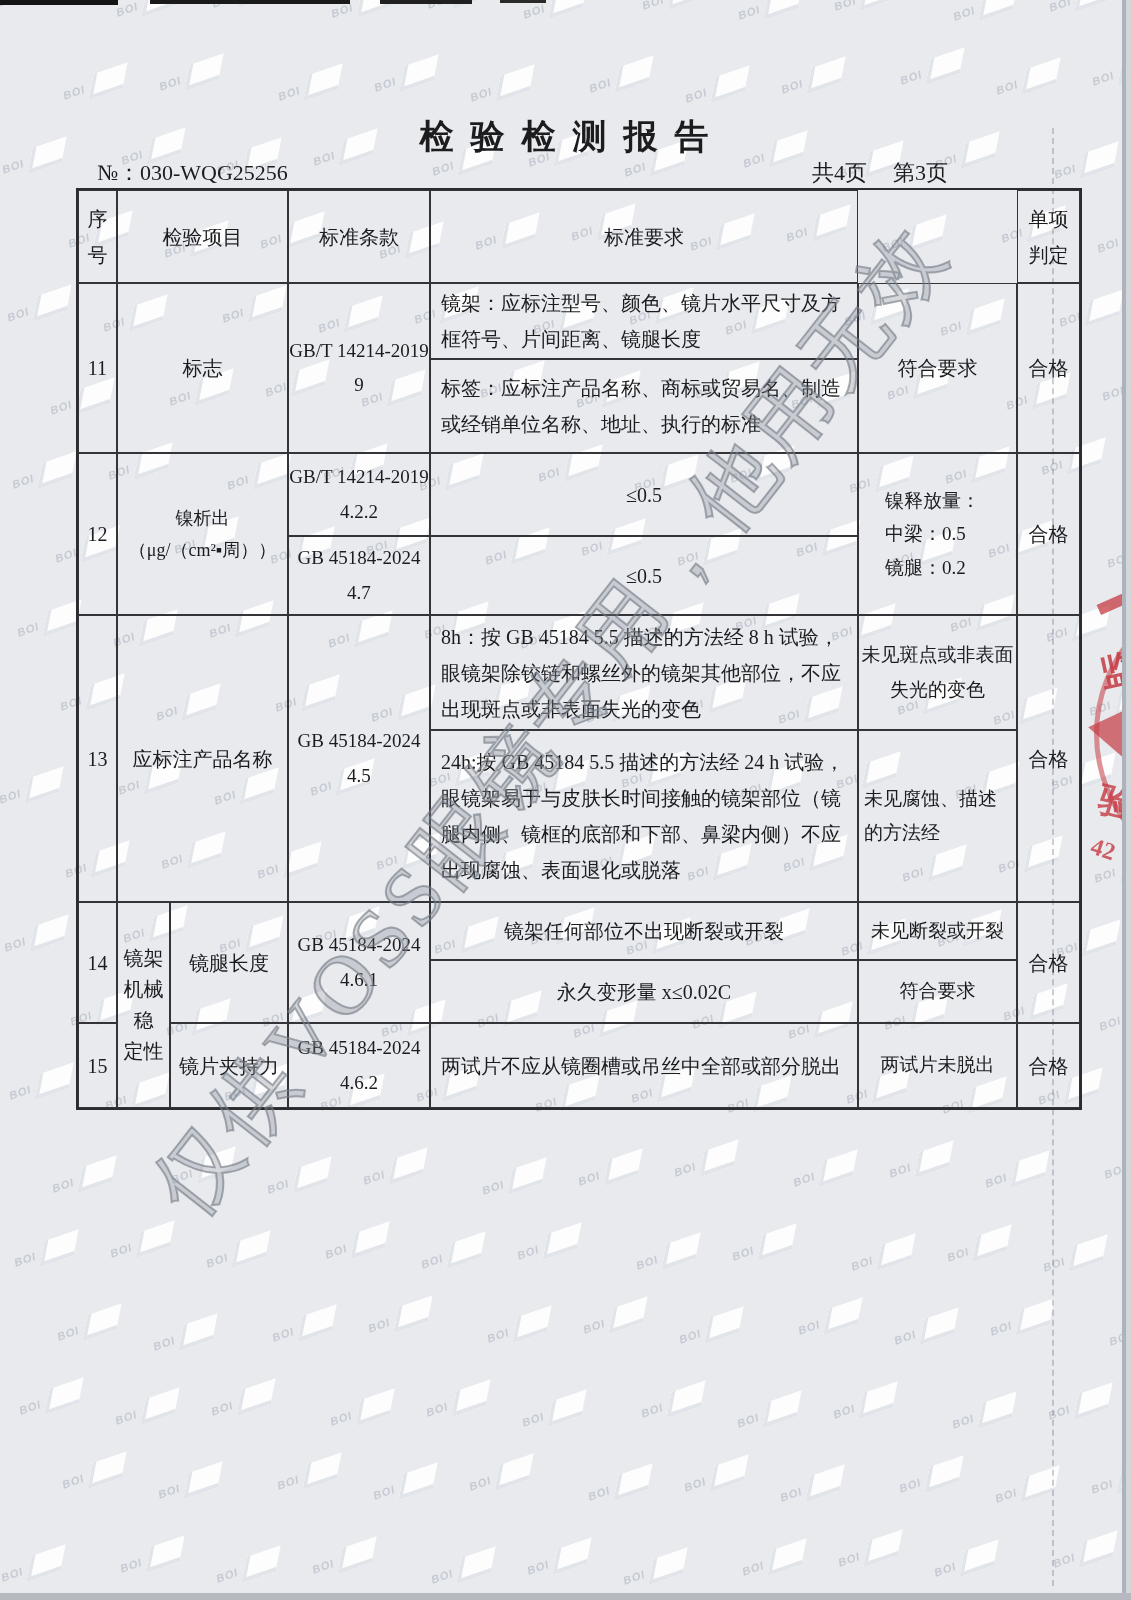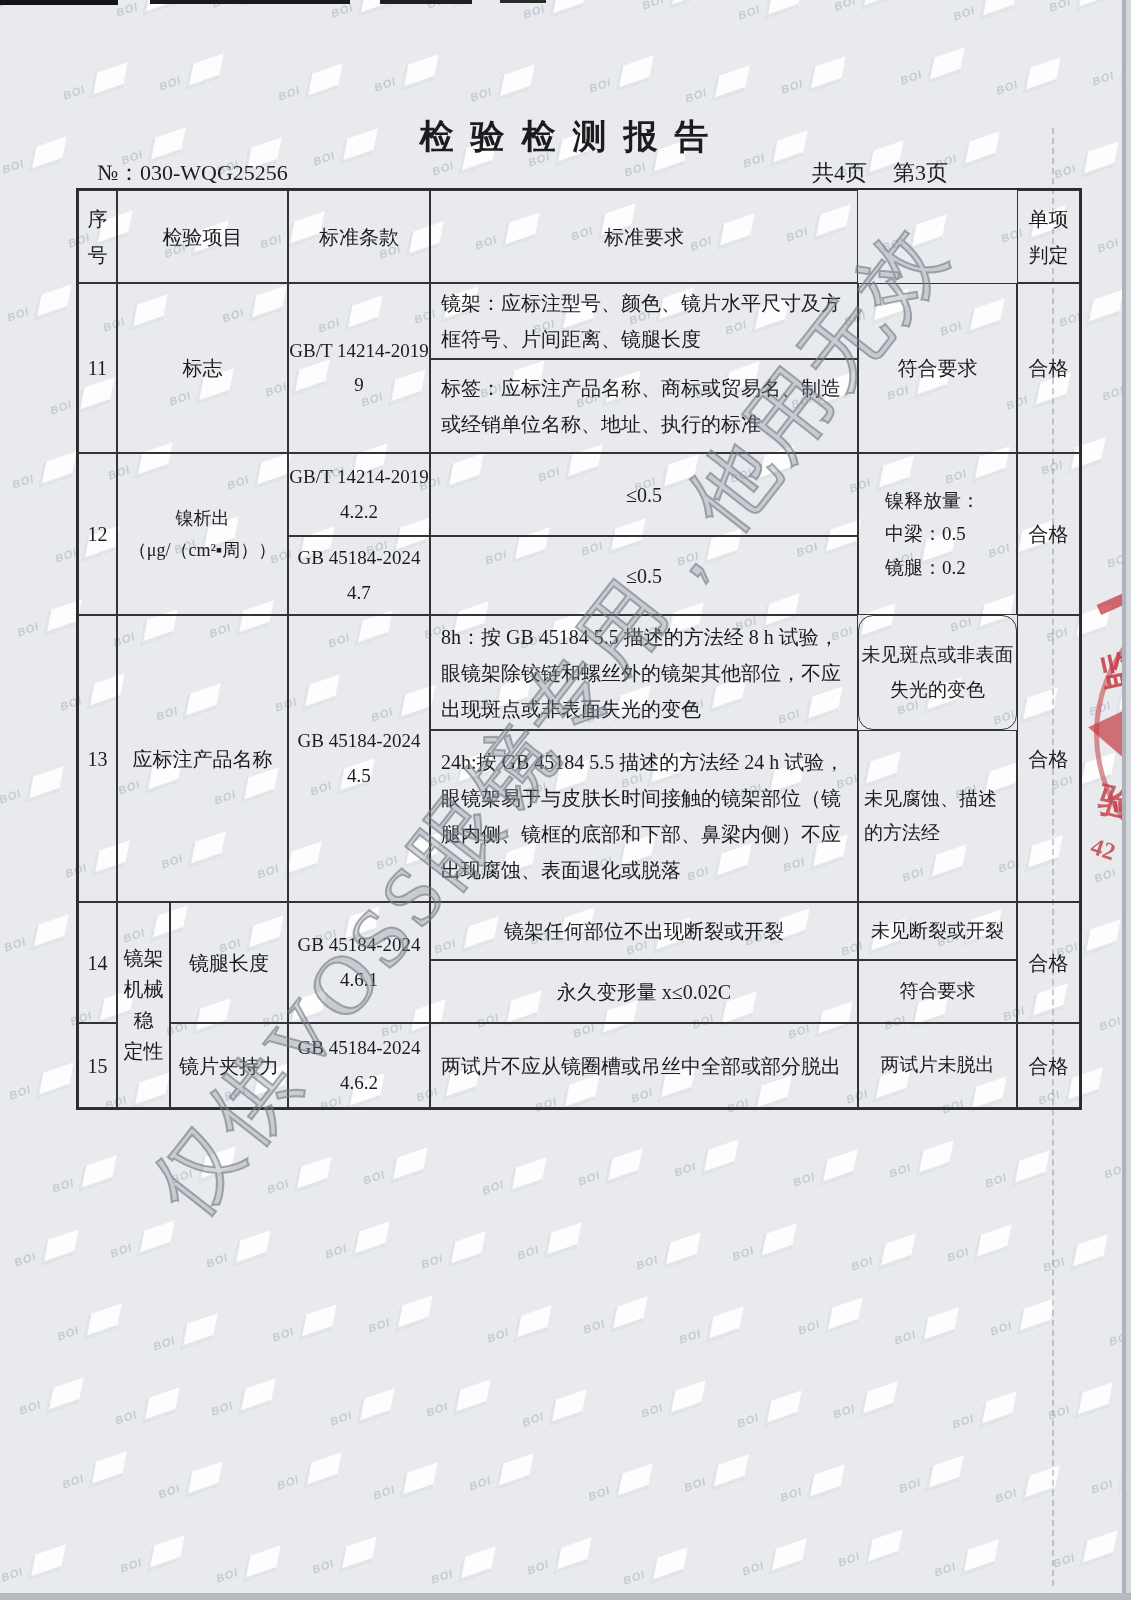--- a/index.html
+++ b/index.html
@@ -1037,21 +1037,21 @@
     <div class="c tl res" style="left:858px;top:453px;width:159px;height:162px;padding-left:26px;line-height:1.75;">镍释放量：
 中梁：0.5
 镜腿：0.2</div>
     <div class="c" style="left:1017px;top:453px;width:63px;height:162px;">合格</div>
 
     <div class="c" style="left:78px;top:615px;width:39px;height:287px;">13</div>
     <div class="c" style="left:117px;top:615px;width:171px;height:287px;">应标注产品名称</div>
     <div class="c clause" style="left:288px;top:615px;width:142px;height:287px;">GB 45184-2024
 4.5</div>
     <div class="c tl" style="left:430px;top:615px;width:428px;height:115px;">8h：按 GB 45184 5.5 描述的方法经 8 h 试验，眼镜架除铰链和螺丝外的镜架其他部位，不应出现斑点或非表面失光的变色</div>
-    <div class="c res" style="left:858px;top:615px;width:159px;height:115px;border-radius:15px;">未见斑点或非表面失光的变色</div>
+    <div class="c res" style="left:858px;top:615px;width:159px;height:115px;">未见斑点或非表面失光的变色</div>
     <div class="c tl" style="left:430px;top:730px;width:428px;height:172px;">24h:按 GB 45184 5.5 描述的方法经 24 h 试验，眼镜架易于与皮肤长时间接触的镜架部位（镜腿内侧、镜框的底部和下部、鼻梁内侧）不应出现腐蚀、表面退化或脱落</div>
     <div class="c tl res" style="left:858px;top:730px;width:159px;height:172px;padding:4px 5px;">未见腐蚀、描述的方法经</div>
     <div class="c" style="left:1017px;top:615px;width:63px;height:287px;">合格</div>
 
     <div class="c vert" style="left:117px;top:902px;width:53px;height:206px;">镜架
 机械
 稳
 定性</div>
 
     <div class="c" style="left:78px;top:902px;width:39px;height:121px;">14</div>

